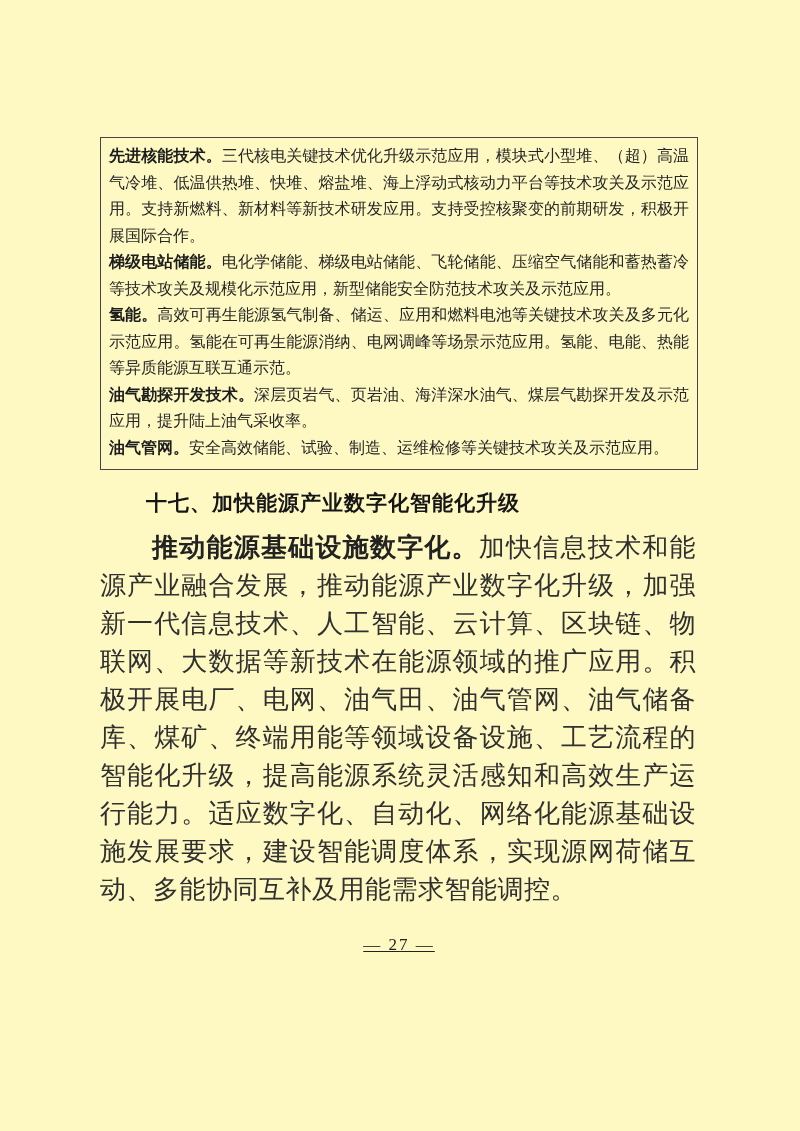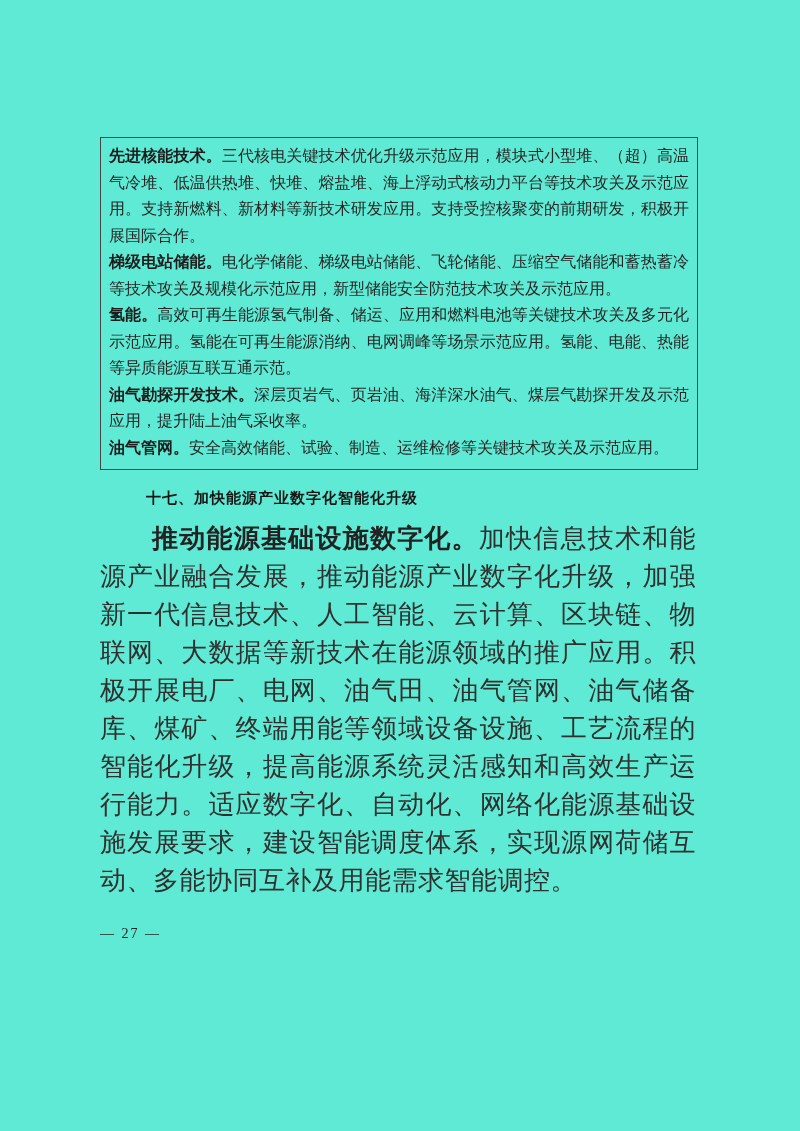--- a/index.html
+++ b/index.html
@@ -4,21 +4,21 @@
 <style>
   html, body {
     margin: 0;
     padding: 0;
     background: #ffffff;
   }
   .page {
     position: relative;
     width: 800px;
     height: 1131px;
-    background: #5eead4;
+    background: #fef9c3;
     overflow: hidden;
     font-family: "Liberation Serif", "DejaVu Serif", serif;
     color: #2b2b2b;
   }
   .content {
     padding: 137px 102px 0 100px;
   }
   
   .tech-box {
     box-sizing: border-box;
@@ -34,21 +34,21 @@
     margin: 0;
   }
   .term {
     font-weight: bold;
     font-family: "Liberation Sans", "DejaVu Sans", sans-serif;
     color: #1c1c1c;
   }
   
   .section-heading {
     margin: 19px 0 0 46px;
-    font-size: 15px;
+    font-size: 21px;
     font-weight: bold;
     font-family: "Liberation Sans", "DejaVu Sans", sans-serif;
     color: #161616;
     letter-spacing: 1px;
   }
   
   .body-para {
     margin: 12px 0 0 0;
     width: 596px;
     font-size: 26px;
@@ -58,24 +58,25 @@
     color: #303030;
     letter-spacing: 0.5px;
   }
   .lead {
     font-weight: bold;
     color: #222222;
   }
   
   .page-number {
     margin-top: 26px;
-    text-align: left;
-    font-size: 14px;
+    text-align: center;
+    font-size: 17px;
     letter-spacing: 2px;
     color: #222222;
+    text-decoration: underline;
   }
 </style>
 </head>
 <body>
 
 <div class="page">
   <div class="content">
 
     <div class="tech-box">
       <p class="box-para"><span class="term">先进核能技术。</span><span>三代核电关键技术优化升级示范应用，模块式小型堆、（超）高温气冷堆、低温供热堆、快堆、熔盐堆、海上浮动式核动力平台等技术攻关及示范应用。支持新燃料、新材料等新技术研发应用。支持受控核聚变的前期研发，积极开展国际合作。</span></p>

